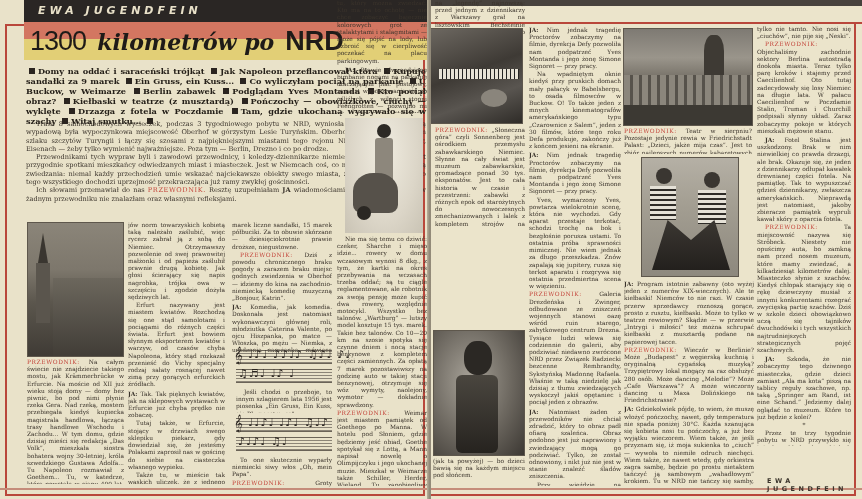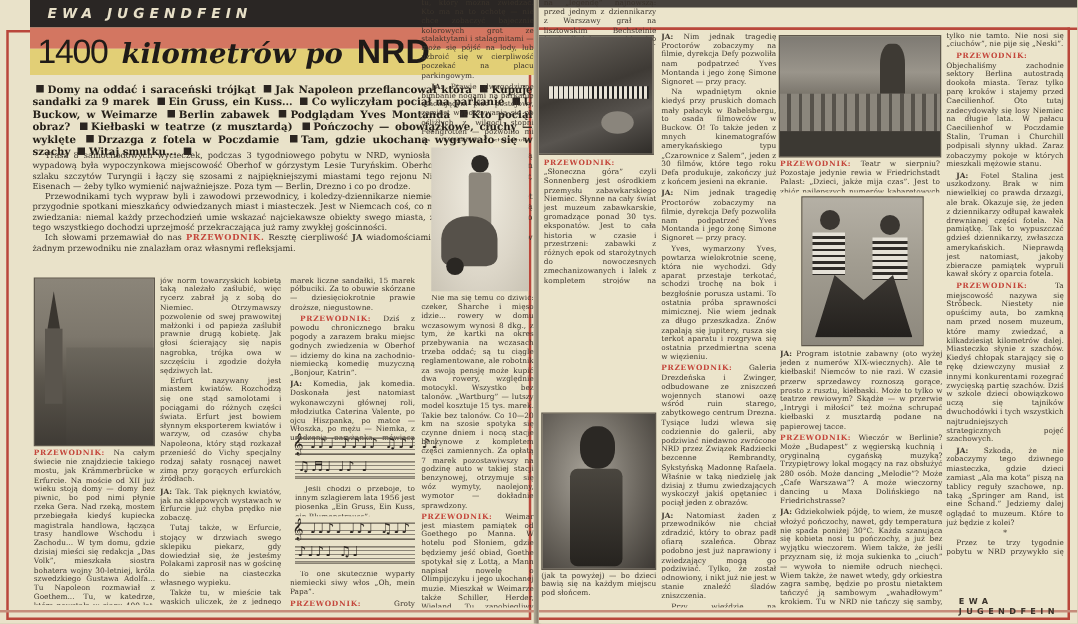--- a/index.html
+++ b/index.html
@@ -26,21 +26,21 @@
   .title .num { font-family: "Liberation Sans", sans-serif; font-size: 27px; font-weight: normal; letter-spacing: -1px; }
   .title .mid { font-family: "DejaVu Serif", serif; font-style: italic; font-weight: bold; font-size: 22px; }
   .title .nrd { font-family: "Liberation Sans", sans-serif; font-size: 27px; }
 
   .lead { position: absolute; left: 26px; top: 66px; width: 400px; font-size: 8.2px; line-height: 10.1px;
           font-weight: bold; text-align: justify; color: #252019; }
   .lead .sq { display: inline-block; width: 6px; height: 6px; background: #2b2520; margin: 0 3px; vertical-align: 0; }
   .intro { position: absolute; left: 26px; top: 120px; width: 400px; font-size: 6.6px; line-height: 8.3px;
            text-align: justify; color: #3a332b; }
   .intro p { text-indent: 10px; }
-  .red-label { color: #c4473c; font-weight: bold; letter-spacing: .6px; }
+  .red-label { color: #c4473c; font-weight: normal; letter-spacing: .6px; }
   .ja { font-weight: bold; }
 
   .col { position: absolute; font-size: 5.9px; line-height: 7.2px; text-align: justify; color: #3a332b; overflow: hidden; }
   .col p { text-indent: 8px; margin-bottom: 1px; }
 
   .photo { position: absolute; overflow: hidden; border: 1px solid #5e574c; }
   .ph-town { background: linear-gradient(180deg, #8b8579 0%, #7d776c 35%, #5b564d 60%, #3f3b35 100%); }
   .ph-scooter { background: radial-gradient(ellipse at 50% 30%, #f0ece0 0%, #dcd6c8 60%, #c9c3b4 100%); border: none; }
   .ph-piano { background: linear-gradient(160deg, #6c6760 0%, #3e3a35 45%, #595550 70%, #2f2c28 100%); }
   .ph-puppet { background: radial-gradient(ellipse at 40% 40%, #a7a298 0%, #6c675f 55%, #3c3833 100%); }
@@ -62,21 +62,21 @@
 
 <div class="page page-left">
   <div class="red-frame" style="left:5px; top:24px; width:420px; height:472px;"></div>
   <div class="red-rule" style="left:0; top:488px; width:429px; background:#c58c7a;"></div>
 
   <div class="band-black"></div>
   <div class="band-red"></div>
   <div class="band-gold"></div>
   <div class="author-top">EWA JUGENDFEIN</div>
   <h1 class="title">
-    <span class="num">1400</span>
+    <span class="num">1300</span>
     <span class="mid">kilometrów po</span>
     <span class="nrd">NRD</span>
   </h1>
 
   <div class="lead">
     <span class="sq"></span><span>Domy na oddać i saraceński trójkąt</span>
     <span class="sq"></span><span>Jak Napoleon przeflancował która</span>
     <span class="sq"></span><span>Kupuję sandałki za 9 marek</span>
     <span class="sq"></span><span>Ein Gruss, ein Kuss...</span>
     <span class="sq"></span><span>Co wyliczyłam pociął na parkanie</span>
@@ -91,21 +91,21 @@
     <span class="sq"></span><span>Witaj smutku...</span>
     <span class="sq"></span>
   </div>
 
   <div class="intro">
     <p>Trasa 8 samochodowych wycieczek, podczas 3 tygodniowego pobytu w NRD, wyniosła ponad 1700 km. Bazą wypadową była wypoczynkowa miejscowość Oberhof w górzystym Lesie Turyńskim. Oberhof leży na malowniczym szlaku szczytów Turyngii i łączy się szosami z najpiękniejszymi miastami tego rejonu Niemiec: Erfurt, Weimar, Eisenach — żeby tylko wymienić najważniejsze. Poza tym — Berlin, Drezno i co po drodze.</p>
     <p>Przewodnikami tych wypraw byli i zawodowi przewodnicy, i koledzy-dziennikarze niemieccy, i szoferzy, a nawet przygodnie spotkani mieszkańcy odwiedzanych miast i miasteczek. Jest w Niemcach coś, co możnaby nazwać kulturą zwiedzania: niemal każdy przechodzień umie wskazać najciekawsze obiekty swego miasta, zaprowadzi, objaśni. Do tego wszystkiego dochodzi uprzejmość przekraczająca już ramy zwykłej gościnności.</p>
     <p>
       <span>Ich słowami przemawiał do nas</span>
       <span class="red-label">PRZEWODNIK.</span>
-      <span>Resztę cierpliwość</span>
+      <span>Resztę uzupełniałam</span>
       <span class="ja">JA</span>
       <span>wiadomościami zasłyszanymi, jakich w żadnym przewodniku nie znalazłam oraz własnymi refleksjami.</span>
     </p>
   </div>
 
   <div class="photo ph-town" style="left:27px; top:222px; width:97px; height:135px;">
     <div class="shape" style="left:10px; top:10px; width:0; height:0; border-left:5px solid transparent; border-right:5px solid transparent; border-bottom:30px solid #3a3630;"></div>
     <div class="shape" style="left:8px; top:40px; width:14px; height:60px; background:#5a554d;"></div>
     <div class="shape" style="left:25px; top:55px; width:70px; height:80px; background:linear-gradient(180deg,#6c675d,#403c36);"></div>
   </div>

